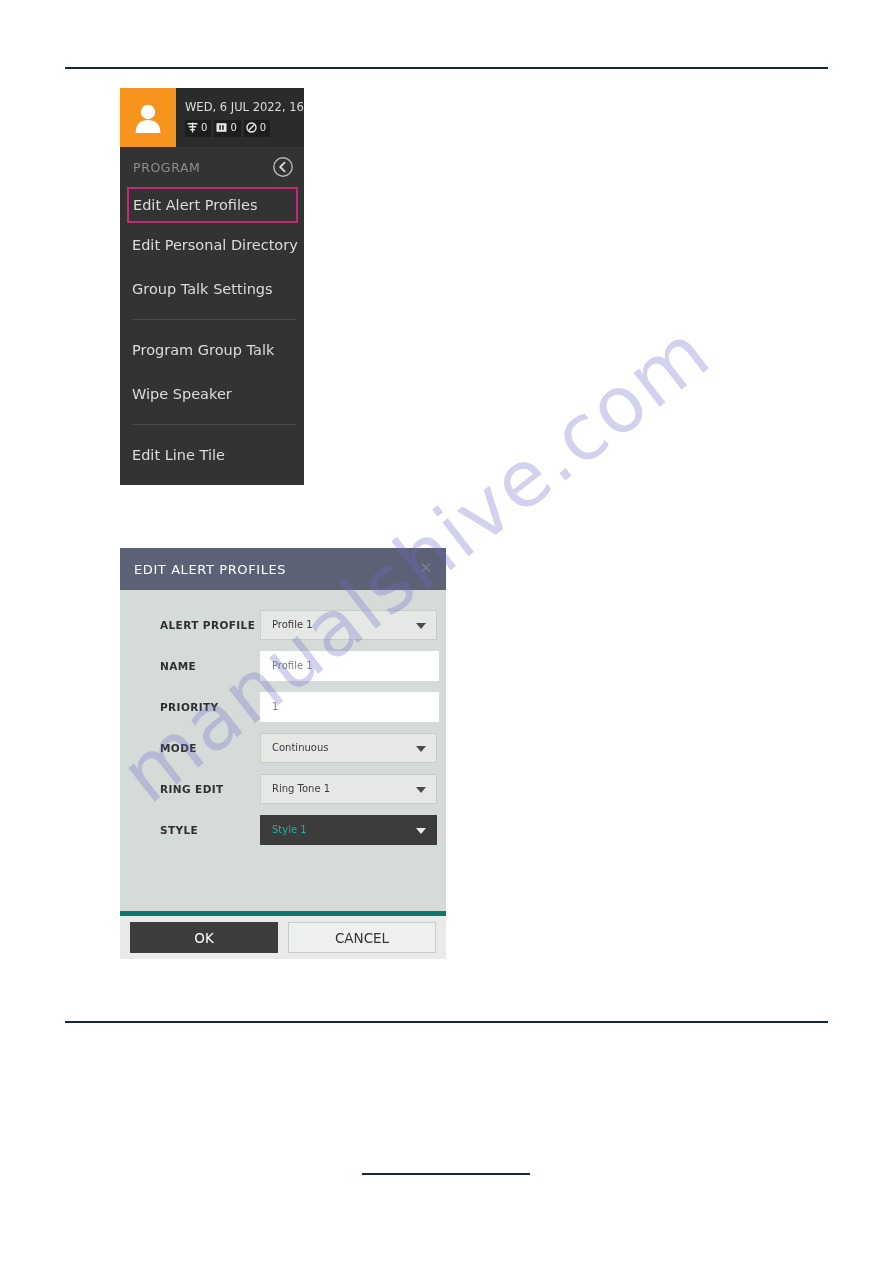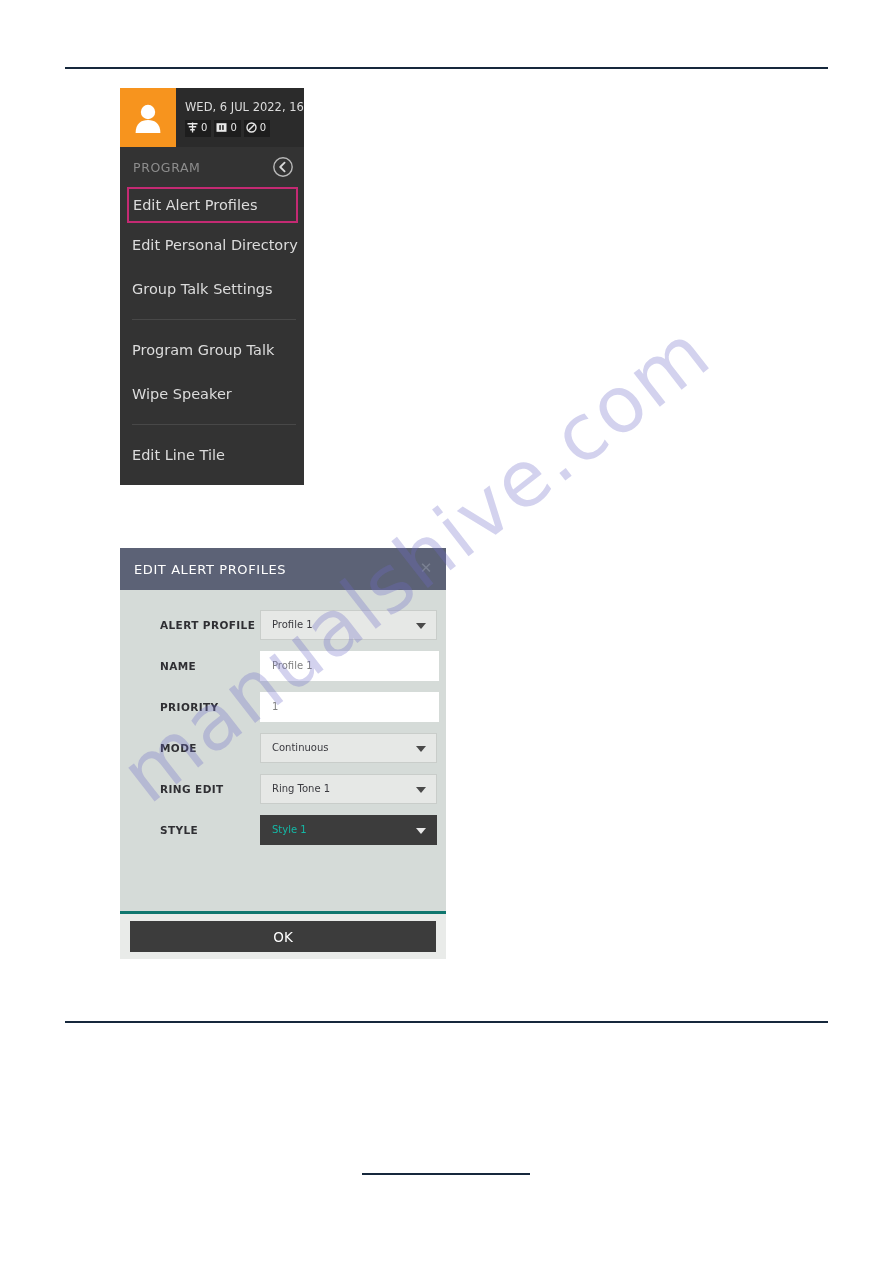--- a/index.html
+++ b/index.html
@@ -260,21 +260,21 @@
     width: 0; height: 0;
     border-left: 5px solid transparent;
     border-right: 5px solid transparent;
     border-top: 6px solid #4a4a4a;
   }
   .frm-ctl.select.dark .caret { border-top-color: #e8e8e8; }
 
   .dlg-footer {
     height: 48px;
     background: #e9ebe9;
-    border-top: 3px solid #0f766e;
+    border-top: 5px solid #0f766e;
     display: flex;
     align-items: center;
     padding: 0 10px;
     gap: 10px;
     box-sizing: border-box;
   }
   .btn {
     height: 31px;
     flex: 1;
     display: flex;
@@ -443,19 +443,20 @@
       <div class="frm-ctl select dark">
         <span>Style 1</span>
         <span class="caret"></span>
       </div>
     </div>
 
   </div>
 
   <div class="dlg-footer">
     <div class="btn primary">OK</div>
+    <div class="btn secondary">CANCEL</div>
   </div>
 
 </div>
 
 <div class="watermark">
   <span>manualshive.com</span>
 </div>
 
 </body></html>

